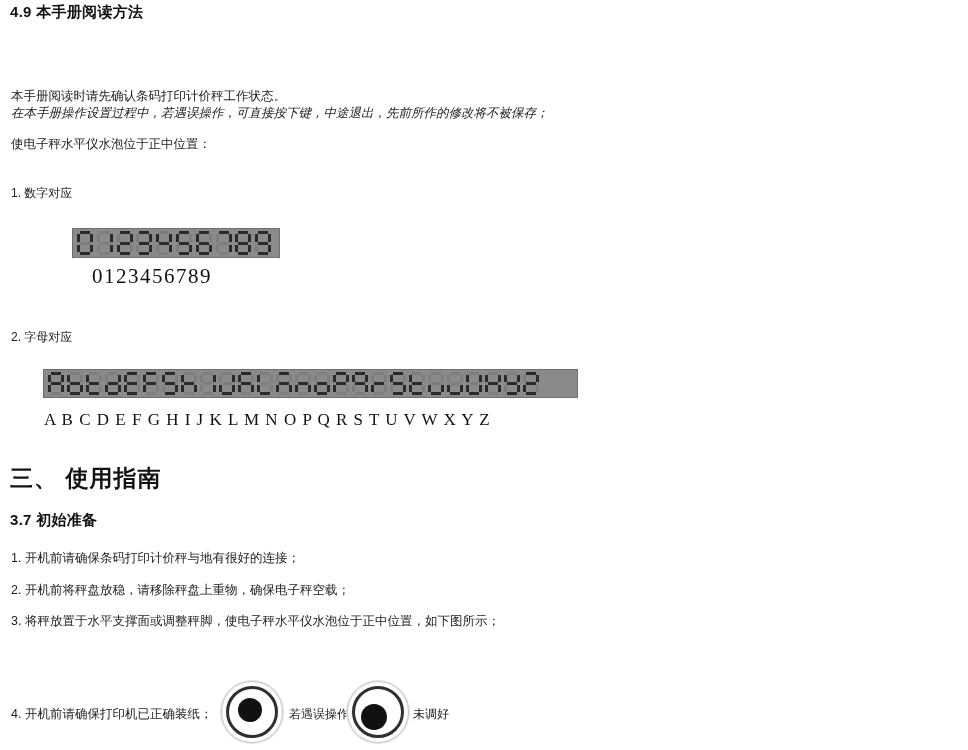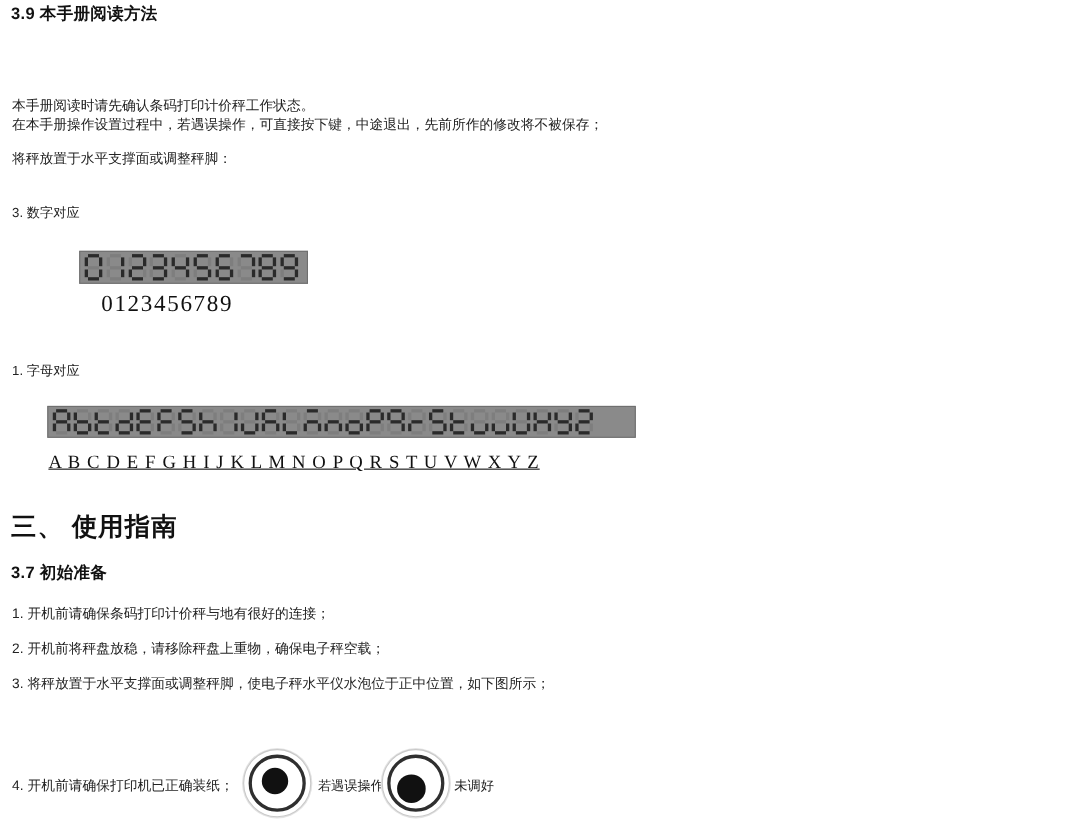--- a/index.html
+++ b/index.html
@@ -95,27 +95,27 @@
     position: absolute;
     border-radius: 50%;
     background: #111111;
   }
 </style>
 </head>
 <body>
 
 <div class="page">
 
-  <div class="h2" style="left:10px; top:3px;">3.9 本手册阅读方法</div>
+  <div class="h2" style="left:10px; top:3px;">4.9 本手册阅读方法</div>
 
   <div class="para" style="left:11px; top:72px;margin-top:16px;">本手册阅读时请先确认条码打印计价秤工作状态。</div>
-  <div class="para" style="left:11px; top:105px;">在本手册操作设置过程中，若遇误操作，可直接按下键，中途退出，先前所作的修改将不被保存；</div>
-  <div class="para" style="left:11px; top:136px;">将秤放置于水平支撑面或调整秤脚：</div>
-
-  <div class="small-label" style="left:11px; top:185px;">3. 数字对应</div>
+  <div class="para" style="left:11px; top:105px;font-style:italic;">在本手册操作设置过程中，若遇误操作，可直接按下键，中途退出，先前所作的修改将不被保存；</div>
+  <div class="para" style="left:11px; top:136px;">使电子秤水平仪水泡位于正中位置：</div>
+
+  <div class="small-label" style="left:11px; top:185px;">1. 数字对应</div>
 
   <div class="lcd" id="lcd-digits" style="left:72px; top:228px; width:208px; height:30px;">
       <div class="cell" style="width: 16px; height: 24px; margin-right: 4px;">
         <div class="seg" style="left: 3px; top: 0px; width: 10px; height: 3px;"></div>
         <div class="seg" style="left: 13px; top: 3px; width: 3px; height: 8px;"></div>
         <div class="seg" style="left: 13px; top: 14px; width: 3px; height: 7px;"></div>
         <div class="seg" style="left: 3px; top: 21px; width: 10px; height: 3px;"></div>
         <div class="seg" style="left: 0px; top: 14px; width: 3px; height: 7px;"></div>
         <div class="seg" style="left: 0px; top: 3px; width: 3px; height: 8px;"></div>
         <div class="seg off" style="left: 3px; top: 11px; width: 10px; height: 3px;"></div>
@@ -198,21 +198,21 @@
         <div class="seg" style="left: 13px; top: 14px; width: 3px; height: 7px;"></div>
         <div class="seg" style="left: 3px; top: 21px; width: 10px; height: 3px;"></div>
         <div class="seg off" style="left: 0px; top: 14px; width: 3px; height: 7px;"></div>
         <div class="seg" style="left: 0px; top: 3px; width: 3px; height: 8px;"></div>
         <div class="seg" style="left: 3px; top: 11px; width: 10px; height: 3px;"></div>
       </div>
     </div>
 
   <div class="serif-row" style="left:92px; top:264px; font-size:21px; letter-spacing:1.5px;">0123456789</div>
 
-  <div class="small-label" style="left:11px; top:329px;">1. 字母对应</div>
+  <div class="small-label" style="left:11px; top:329px;">2. 字母对应</div>
 
   <div class="lcd" id="lcd-letters" style="left:43px; top:369px; width:535px; height:29px;">
       <div class="cell" style="width: 16px; height: 23px; margin-right: 3px;">
         <div class="seg" style="left: 3px; top: 0px; width: 10px; height: 3px;"></div>
         <div class="seg" style="left: 13px; top: 3px; width: 3px; height: 7px;"></div>
         <div class="seg" style="left: 13px; top: 13px; width: 3px; height: 7px;"></div>
         <div class="seg off" style="left: 3px; top: 20px; width: 10px; height: 3px;"></div>
         <div class="seg" style="left: 0px; top: 13px; width: 3px; height: 7px;"></div>
         <div class="seg" style="left: 0px; top: 3px; width: 3px; height: 7px;"></div>
         <div class="seg" style="left: 3px; top: 10px; width: 10px; height: 3px;"></div>
@@ -437,21 +437,21 @@
         <div class="seg" style="left: 3px; top: 0px; width: 10px; height: 3px;"></div>
         <div class="seg" style="left: 13px; top: 3px; width: 3px; height: 7px;"></div>
         <div class="seg off" style="left: 13px; top: 13px; width: 3px; height: 7px;"></div>
         <div class="seg" style="left: 3px; top: 20px; width: 10px; height: 3px;"></div>
         <div class="seg" style="left: 0px; top: 13px; width: 3px; height: 7px;"></div>
         <div class="seg off" style="left: 0px; top: 3px; width: 3px; height: 7px;"></div>
         <div class="seg" style="left: 3px; top: 10px; width: 10px; height: 3px;"></div>
       </div>
     </div>
 
-  <div class="serif-row" style="left:44px; top:410px; font-size:17px; letter-spacing:1px;text-decoration:underline;">A B C D E F G H I J K L M N O P Q R S T U V W X Y Z</div>
+  <div class="serif-row" style="left:44px; top:410px; font-size:17px; letter-spacing:1px;">A B C D E F G H I J K L M N O P Q R S T U V W X Y Z</div>
 
   <div class="h1" style="left:10px; top:463px;">三、 使用指南</div>
 
   <div class="h2" style="left:10px; top:511px;">3.7 初始准备</div>
 
   <div class="para" style="left:11px; top:550px;">1. 开机前请确保条码打印计价秤与地有很好的连接；</div>
   <div class="para" style="left:11px; top:582px;">2. 开机前将秤盘放稳，请移除秤盘上重物，确保电子秤空载；</div>
   <div class="para" style="left:11px; top:613px;">3. 将秤放置于水平支撑面或调整秤脚，使电子秤水平仪水泡位于正中位置，如下图所示；</div>
   <div class="para" style="left:11px; top:706px;">4. 开机前请确保打印机已正确装纸；</div>
 

